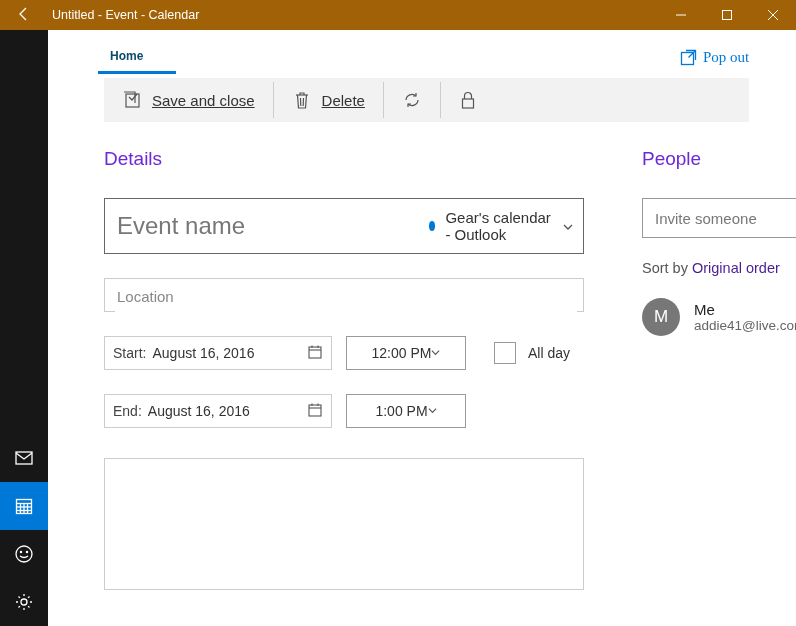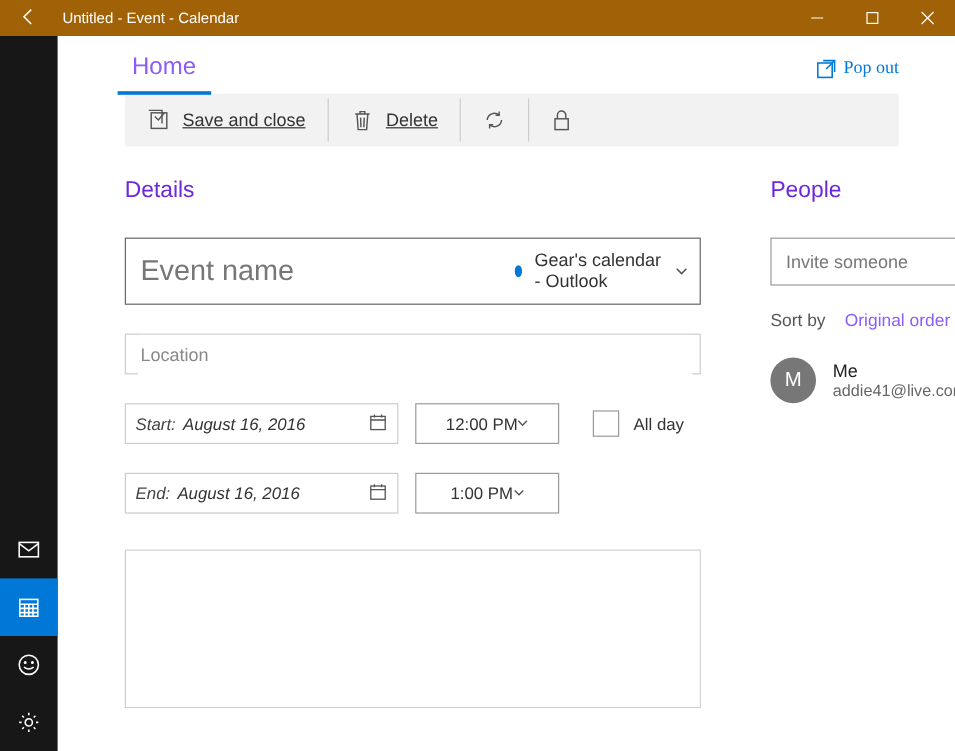--- a/index.html
+++ b/index.html
@@ -73,23 +73,23 @@
     display: flex;
     flex-direction: column;
   }
   .tabs {
     display: flex;
     align-items: center;
     padding: 6px 56px 0 56px;
     height: 42px;
   }
   .tabs .tab {
-    font-size: 20px;
-    font-weight: 400;
-    color: #8b5cf6;
+    font-size: 12px;
+    font-weight: 700;
+    color: #0c4a6e;
     padding: 8px 6px 7px;
     cursor: pointer;
     border-bottom: 3px solid transparent;
     position: relative;
   }
   .tabs .tab-underline {
     height: 3px;
     width: 78px;
     background: #0078D7;
     position: absolute;
@@ -198,21 +198,20 @@
     margin-top: 24px;
   }
   .datebox {
     border: 1px solid #ccc;
     height: 34px;
     width: 228px;
     display: flex;
     align-items: center;
     padding: 0 8px;
     box-sizing: border-box;
-    font-style: italic;
   }
   .datebox .lbl { color:#444; margin-right:6px;}
   .datebox .val { flex:1; color:#333;}
   .datebox .calicon { color:#555; }
   .timebox {
     margin-left: 14px;
     border: 1px solid #9a9a9a;
     height: 34px;
     width: 120px;
     display: flex;
@@ -249,21 +248,21 @@
     box-sizing: border-box;
     padding: 0 10px;
     margin-bottom: 22px;
     display:flex; align-items:center;
   }
   .invite input {
     border:none; outline:none; width:100%; font-size:15px; font-family:inherit; color:#666;
   }
   .invite input::placeholder { color:#777;}
   .sortrow { font-size:14.5px; color:#555; margin-bottom: 22px;}
-  .sortrow .sortval { color:#8b5cf6; margin-left: 12px;}
+  .sortrow .sortval { color:#4c1d95; }
   .person { display:flex; align-items:center;}
   .avatar {
     width: 38px; height: 38px; border-radius: 50%; background:#777;
     color:#fff; display:flex; align-items:center; justify-content:center;
     font-size: 17px; margin-right: 14px;
   }
   .person .plines .name { font-size:15px; color:#222; }
   .person .plines .email { font-size:13.5px; color:#666; }
 
 </style>

